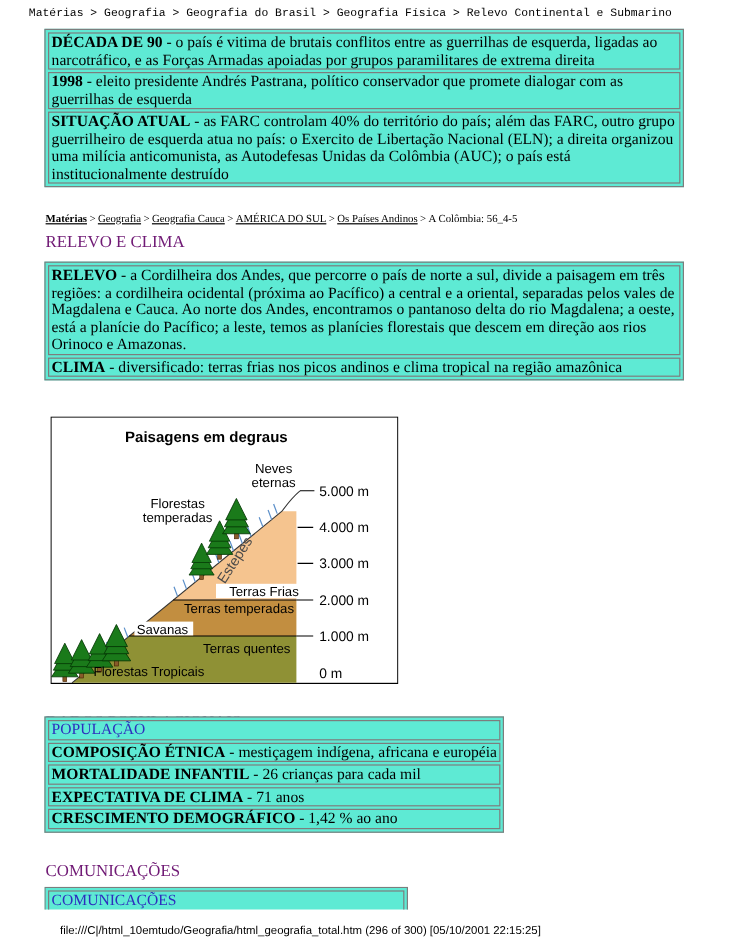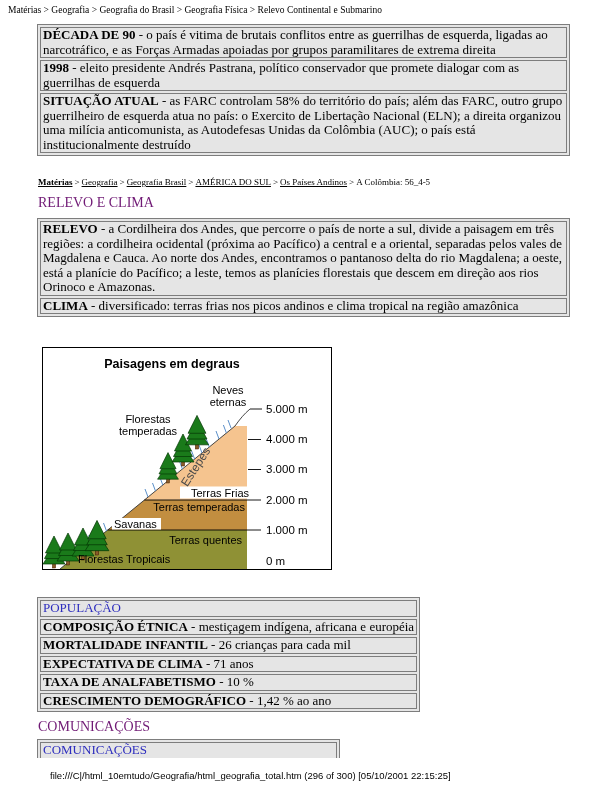--- a/index.html
+++ b/index.html
@@ -1,30 +1,30 @@
 <!DOCTYPE html>
 <html><head>
 <meta charset="utf-8">
 <style>
   html,body{margin:0;padding:0}
   body{
     width:612px;height:792px;position:relative;background:#ffffff;
     font-family:"Liberation Serif",serif;color:#000;overflow:hidden;
   }
   .crumb-top{
-    position:absolute;left:8px;top:5px;font-size:9.5px;
-    font-family:Liberation Serif, serif;color:#000;
+    position:absolute;left:24px;top:5px;font-size:9.5px;
+    font-family:Liberation Mono, monospace;color:#000;
   }
   .footer{
     position:absolute;left:8px;top:770px;font-size:9.5px;
     font-family:"Liberation Sans",sans-serif;color:#000;margin-left:42px;
   }
   table.tbl{
     position:absolute;left:37px;border-collapse:separate;border-spacing:2px;
-    border:1px solid #7d7d7d;background:#e5e5e5;
+    border:1px solid #7d7d7d;background:#5eead4;
   }
   table.tbl td{
     border:1px solid #7d7d7d;padding:0 2px;font-size:13px;line-height:14.5px;
     vertical-align:top;
   }
   .w-wide{width:533px}
   td b{font-weight:bold}
   .blue{color:#2e2ebe}
   .sec-head{position:absolute;left:38px;font-size:14px;color:#701a75}
   .crumb2{position:absolute;left:38px;top:177px;font-size:9px;color:#000}
@@ -49,27 +49,27 @@
 
 <table class="tbl w-wide" style="top:24px">
   <tbody>
       <tr>
         <td><b>DÉCADA DE 90</b><span> - o país é vitima de brutais conflitos entre as guerrilhas de esquerda, ligadas ao narcotráfico, e as Forças Armadas apoiadas por grupos paramilitares de extrema direita</span></td>
       </tr>
   <tr>
         <td><b>1998</b><span> - eleito presidente Andrés Pastrana, político conservador que promete dialogar com as guerrilhas de esquerda</span></td>
       </tr>
   <tr>
-        <td><b>SITUAÇÃO ATUAL</b><span> - as FARC controlam 58% do território do país; além das FARC, outro grupo guerrilheiro de esquerda atua no país: o Exercito de Libertação Nacional (ELN); a direita organizou uma milícia anticomunista, as Autodefesas Unidas da Colômbia (AUC); o país está institucionalmente destruído</span></td>
+        <td><b>SITUAÇÃO ATUAL</b><span> - as FARC controlam 40% do território do país; além das FARC, outro grupo guerrilheiro de esquerda atua no país: o Exercito de Libertação Nacional (ELN); a direita organizou uma milícia anticomunista, as Autodefesas Unidas da Colômbia (AUC); o país está institucionalmente destruído</span></td>
       </tr>
 </tbody>
   </table>
 
 <div class="crumb2">
-  <a class="first">Matérias</a><span class="sep">&gt;</span><a>Geografia</a><span class="sep">&gt;</span><a>Geografia Brasil</a><span class="sep">&gt;</span><a>AMÉRICA DO SUL</a><span class="sep">&gt;</span><a>Os Países Andinos</a><span class="sep">&gt;</span><span>A Colômbia: 56_4-5</span>
+  <a class="first">Matérias</a><span class="sep">&gt;</span><a>Geografia</a><span class="sep">&gt;</span><a>Geografia Cauca</a><span class="sep">&gt;</span><a>AMÉRICA DO SUL</a><span class="sep">&gt;</span><a>Os Países Andinos</a><span class="sep">&gt;</span><span>A Colômbia: 56_4-5</span>
 </div>
 
 <div class="sec-head" style="top:195px">RELEVO E CLIMA</div>
 
 <table class="tbl w-wide" style="top:218px">
   <tbody>
   <tr>
         <td><b>RELEVO</b><span> - a Cordilheira dos Andes, que percorre o país de norte a sul, divide a paisagem em três regiões: a cordilheira ocidental (próxima ao Pacífico) a central e a oriental, separadas pelos vales de Magdalena e Cauca. Ao norte dos Andes, encontramos o pantanoso delta do rio Magdalena; a oeste, está a planície do Pacífico; a leste, temos as planícies florestais que descem em direção aos rios Orinoco e Amazonas.</span></td>
       </tr>
   <tr>
@@ -179,23 +179,20 @@
   <tr>
         <td><b>COMPOSIÇÃO ÉTNICA</b><span> - mestiçagem indígena, africana e européia</span></td>
       </tr>
   <tr>
         <td><b>MORTALIDADE INFANTIL</b><span> - 26 crianças para cada mil</span></td>
       </tr>
   <tr>
         <td><b>EXPECTATIVA DE CLIMA</b><span> - 71 anos</span></td>
       </tr>
   <tr>
-        <td><b>TAXA DE ANALFABETISMO</b><span> - 10 %</span></td>
-      </tr>
-  <tr>
         <td><b>CRESCIMENTO DEMOGRÁFICO</b><span> - 1,42 % ao ano</span></td>
       </tr>
 </tbody>
   </table>
 
 <div class="sec-head" style="top:719px">COMUNICAÇÕES</div>
 
 <div class="clip">
   <table class="tbl">
     <tbody>

